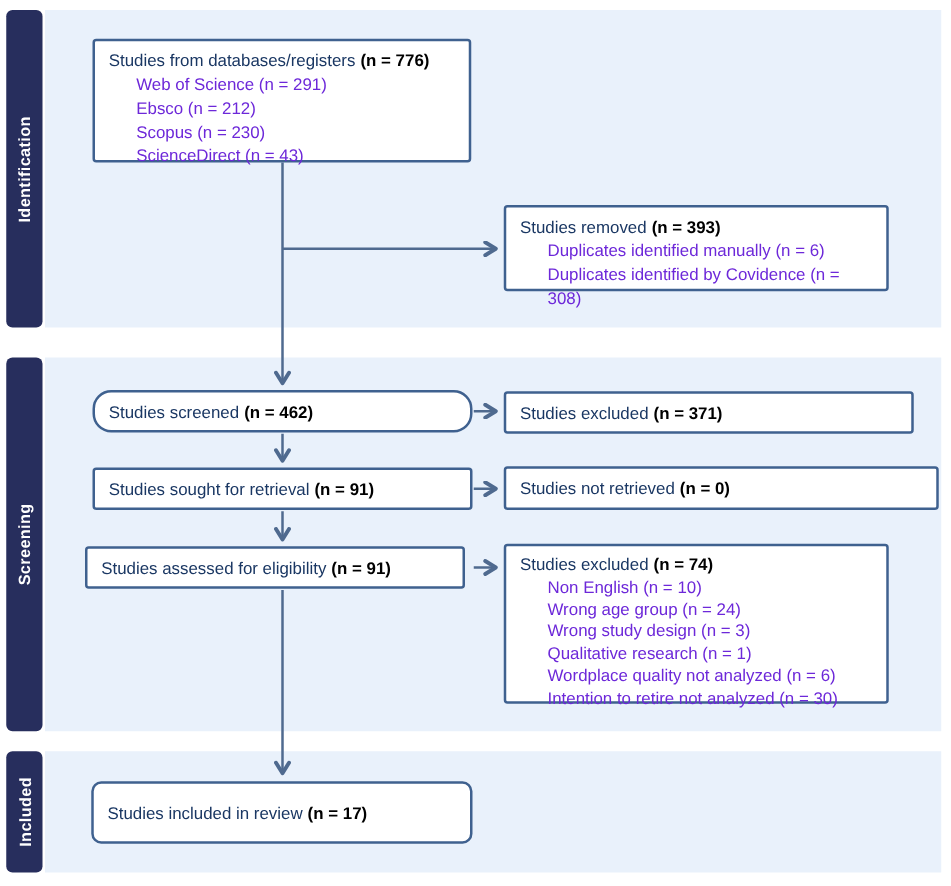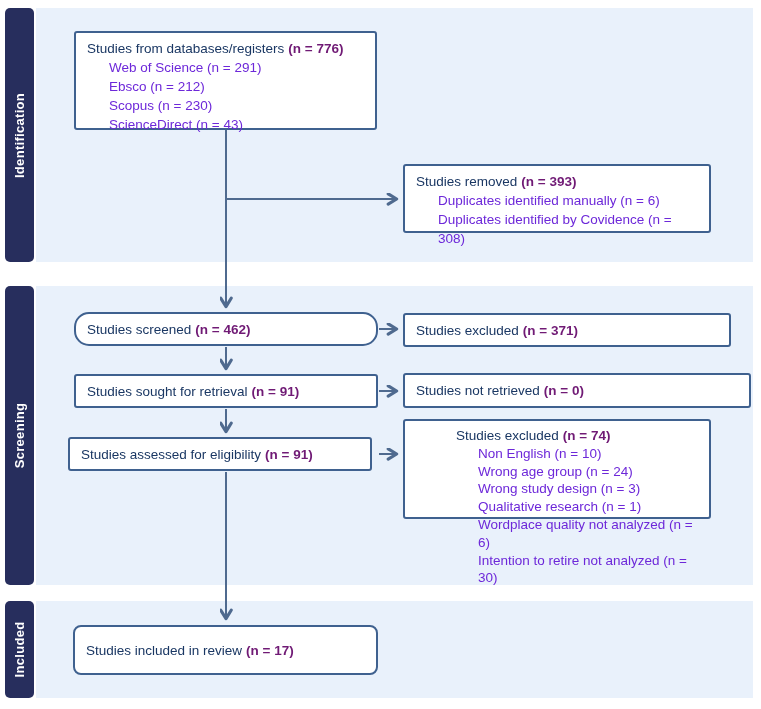--- a/index.html
+++ b/index.html
@@ -51,32 +51,32 @@
     border: 2px solid #3F618F;
     border-radius: 3px;
     box-sizing: border-box;
     color: #1A3763;
     font-size: 13.5px;
     line-height: 19px;
   }
   .box .inner { padding: 6px 10px 4px 11px; }
   .box.single { display: flex; align-items: center; }
   .box.single .inner { padding: 0 10px 0 11px; }
-  .box .count { font-weight: bold; color: #701a75; margin-left: 4px; }
+  .box .count { font-weight: bold; color: #000000; margin-left: 4px; }
   .sub-item { padding-left: 22px; color: #6d28d9; }
   .tight .sub-item, .tight .heading { line-height: 17.8px; }
 
   #box-databases    { left: 74px;  top: 31px;  width: 303px; height: 99px;  }
   #box-removed      { left: 403px; top: 164px; width: 308px; height: 69px;  }
   #box-screened     { left: 74px;  top: 312px; width: 304px; height: 34px; border-radius: 15px;  }
   #box-excluded1    { left: 403px; top: 313px; width: 328px; height: 34px;  }
   #box-sought       { left: 74px;  top: 374px; width: 304px; height: 34px;  }
   #box-notretrieved { left: 403px; top: 373px; width: 348px; height: 35px;  }
   #box-assessed     { left: 68px;  top: 437px; width: 304px; height: 34px;  }
-  #box-excluded2    { left: 403px; top: 419px; width: 308px; height: 100px; padding-left: 40px; }
+  #box-excluded2    { left: 403px; top: 435px; width: 308px; height: 128px; }
   #box-included     { left: 73px;  top: 625px; width: 305px; height: 50px; border-radius: 8px; text-align: center; }
 
   
   #flow-arrows {
     position: absolute;
     left: 0; top: 0;
     width: 761px; height: 709px;
     pointer-events: none;
   }
 </style>

